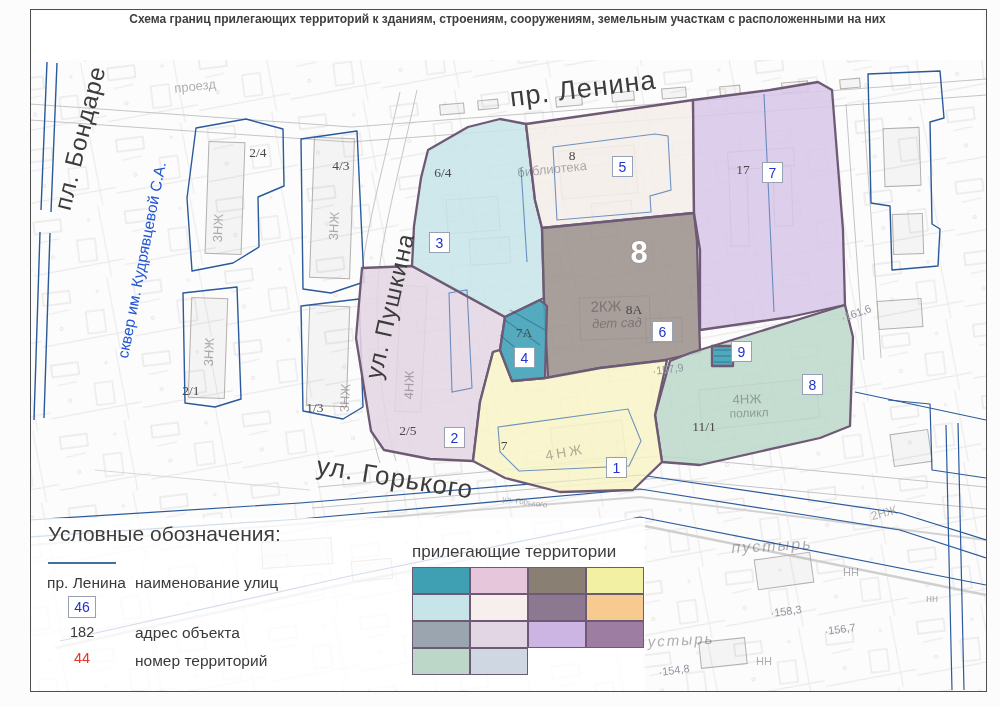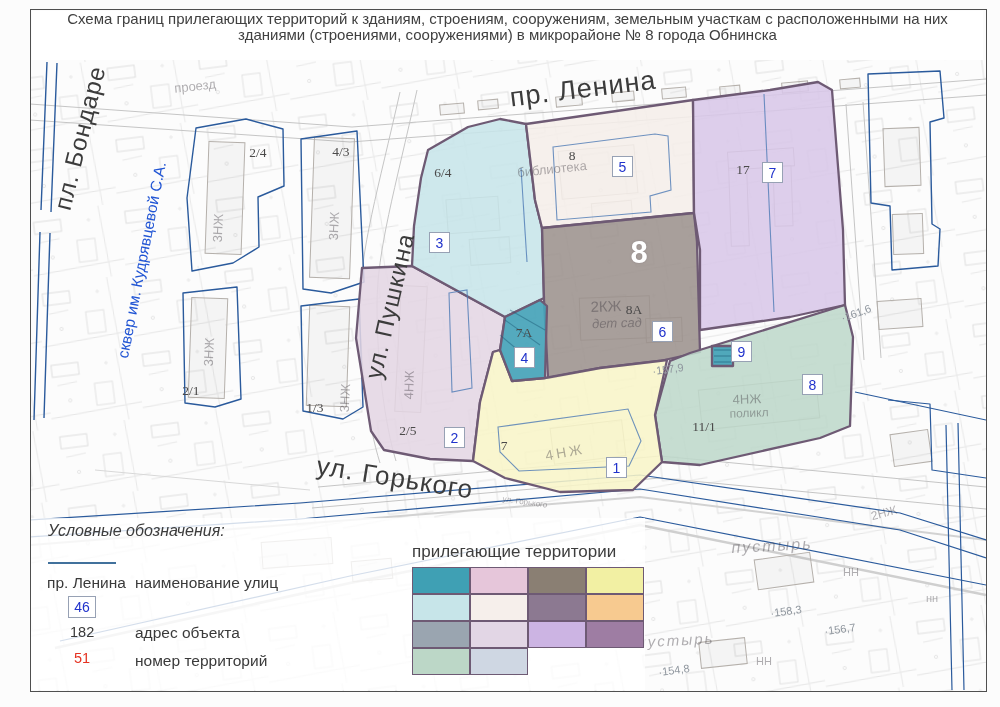--- a/index.html
+++ b/index.html
@@ -2,42 +2,42 @@
 <html><head>
 <meta charset="utf-8">
 <style>
   html,body{margin:0;padding:0;}
   .page{position:relative;width:1000px;height:707px;background:#fcfcfc;overflow:hidden;
         font-family:"Liberation Sans", sans-serif;}
   .frame-border{position:absolute;left:30px;top:9px;width:955px;height:681px;
         border:1.5px solid #4f4f4f;pointer-events:none;z-index:40;}
   .title-block{position:absolute;left:32px;top:11px;width:951px;height:49px;background:#ffffff;
         z-index:30;text-align:center;color:#404040;}
-  .title-line{font-size:15px;line-height:16px;}
+  .title-line{font-size:12px;line-height:16px;font-weight:bold;}
   .scale-line{font-size:13px;margin-top:2px;}
   .map-layer{position:absolute;inset:0;clip-path:inset(60px 14px 16px 31px);z-index:10;}
   .map-svg{position:absolute;left:0;top:0;}
   .rotlabel{position:absolute;white-space:nowrap;
         transform:translate(-50%,-50%) rotate(var(--r,0deg));}
   .street{color:#3c3c3c;letter-spacing:1px;}
   .street-blue{color:#2155d4;}
   .alabel{position:absolute;white-space:nowrap;color:#4b4a4a;font-size:13.5px;
         transform:translate(-50%,-50%) rotate(var(--r,0deg));font-family:Liberation Serif, serif;}
   .glabel{position:absolute;white-space:nowrap;color:rgba(60,55,62,0.40);
         transform:translate(-50%,-50%) rotate(var(--r,0deg));}
   .elabel{position:absolute;white-space:nowrap;color:#8f969e;font-size:11px;
         transform:translate(-50%,-50%) rotate(var(--r,0deg));}
   .micro-num{position:absolute;color:#ffffff;font-size:31px;font-weight:bold;
         transform:translate(-50%,-50%);text-shadow:0 0 2px rgba(120,110,115,.6);}
   .tbox{position:absolute;width:19px;height:19px;margin-left:-10px;margin-top:-10px;
         background:#ffffff;border:1.2px solid #97a1b4;display:flex;align-items:center;
         justify-content:center;font-size:14px;z-index:12;}
   .legend{position:absolute;left:31px;top:518px;width:614px;height:172px;
         background:rgba(255,255,255,0.80);z-index:20;}
-  .legend-heading{position:absolute;left:48px;top:522px;font-size:16px;color:#3d3d3d;z-index:21;font-style:italic;}
+  .legend-heading{position:absolute;left:48px;top:522px;font-size:21px;color:#3d3d3d;z-index:21;}
   .leg-item-label{position:absolute;left:135px;font-size:15.5px;color:#3a3a3a;z-index:21;white-space:nowrap;}
   .leg-sample{position:absolute;font-size:15.5px;color:#3a3a3a;z-index:21;white-space:nowrap;}
   .leg-line{position:absolute;left:48px;top:562px;width:68px;height:2px;z-index:21;}
   .leg-numbox{position:absolute;left:68px;top:596px;width:26px;height:20px;background:#fff;
         border:1.2px solid #97a1b4;display:flex;align-items:center;justify-content:center;
         font-size:14px;z-index:21;}
   .adj-title{position:absolute;left:412px;top:542px;font-size:17px;color:#3d3d3d;z-index:21;}
   .swatch-grid{position:absolute;left:412px;top:567px;display:grid;
         grid-template-columns:repeat(4,58px);grid-auto-rows:27px;z-index:21;}
   .swatch{border:1.5px solid #6e5a74;}
@@ -155,21 +155,21 @@
 
     <div class="rotlabel street" style="left:583px;top:89px;font-size:27px;--r:-7deg">пр. Ленина</div>
     <div class="rotlabel street" style="left:390px;top:306px;font-size:24px;--r:-77deg">ул. Пушкина</div>
     <div class="rotlabel street" style="left:395px;top:478px;font-size:26px;--r:9deg">ул. Горького</div>
     <div class="rotlabel street" style="left:80px;top:138px;font-size:24px;--r:-76deg">пл. Бондаре</div>
     <div class="rotlabel street-blue" style="left:142px;top:260px;font-size:15.5px;--r:-79deg">сквер им. Кудрявцевой С.А.</div>
 
     <div class="micro-num" style="left:639px;top:253px">8</div>
 
     <div class="alabel" style="left:258px;top:153px">2/4</div>
-    <div class="alabel" style="left:341px;top:152px">4/3</div>
+    <div class="alabel" style="left:341px;top:166px">4/3</div>
     <div class="alabel" style="left:191px;top:391px">2/1</div>
     <div class="alabel" style="left:315px;top:408px">1/3</div>
     <div class="alabel" style="left:443px;top:173px">6/4</div>
     <div class="alabel" style="left:572px;top:156px">8</div>
     <div class="alabel" style="left:634px;top:310px">8А</div>
     <div class="alabel" style="left:743px;top:170px">17</div>
     <div class="alabel" style="left:408px;top:431px">2/5</div>
     <div class="alabel" style="left:504px;top:446px">7</div>
     <div class="alabel" style="left:704px;top:427px">11/1</div>
     <div class="alabel" style="left:524px;top:333px">7А</div>
@@ -206,37 +206,36 @@
 
     <div class="elabel" style="left:668px;top:369px;--r:-8deg">·157,9</div>
     <div class="elabel" style="left:856px;top:313px;--r:-20deg">·161,6</div>
     <div class="elabel" style="left:786px;top:611px;--r:-8deg">·158,3</div>
     <div class="elabel" style="left:840px;top:629px;--r:-8deg">·156,7</div>
     <div class="elabel" style="left:674px;top:670px;--r:-8deg">·154,8</div>
   </div>
 
   <div class="title-block">
     <div class="title-line">Схема границ прилегающих территорий к зданиям, строениям, сооружениям, земельным участкам с расположенными на них</div>
-    <div class="title-line">зданиями (строениями, сооружениями) в микрорайоне № 8 города Обнинска</div>
   </div>
 
   <div class="legend"></div>
   <div class="legend-heading">Условные обозначения:</div>
 
   <div class="leg-line" style="background: rgb(65, 113, 156);"></div>
 
   <div class="leg-sample" style="left:47px;top:574px">пр. Ленина</div>
   <div class="leg-item-label" style="top:574px">наименование улиц</div>
 
   <div class="leg-numbox" style="color: rgb(33, 51, 204); text-align: right;">46</div>
 
   <div class="leg-sample" style="left:70px;top:624px;font-size:14.5px">182</div>
   <div class="leg-item-label" style="top:624px">адрес объекта</div>
 
-  <div class="leg-sample" style="left: 74px; top: 650px; font-size: 14.5px; color: rgb(229, 51, 34);">51</div>
+  <div class="leg-sample" style="left: 74px; top: 650px; font-size: 14.5px; color: rgb(229, 51, 34);">44</div>
   <div class="leg-item-label" style="top:652px">номер территорий</div>
 
   <div class="adj-title">прилегающие территории</div>
   <div class="swatch-grid">
     <div class="swatch" style="background: rgb(63, 160, 180);"></div>
     <div class="swatch" style="background: rgb(230, 198, 218);"></div>
     <div class="swatch" style="background: rgb(138, 127, 115);"></div>
     <div class="swatch" style="background: rgb(242, 240, 163);"></div>
     <div class="swatch" style="background: rgb(199, 229, 233);"></div>
     <div class="swatch" style="background: rgb(246, 239, 235);"></div>

